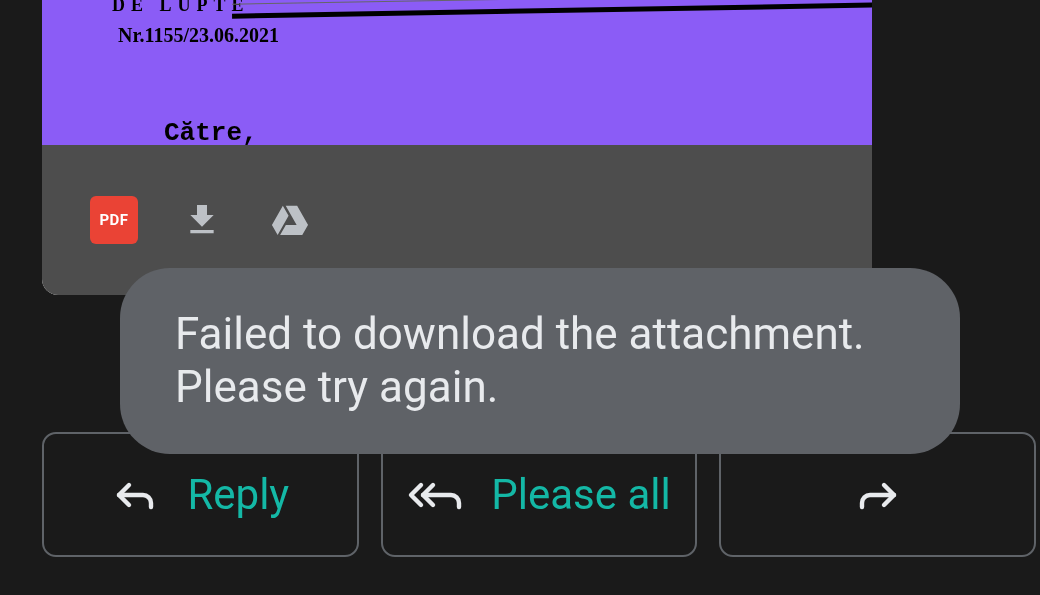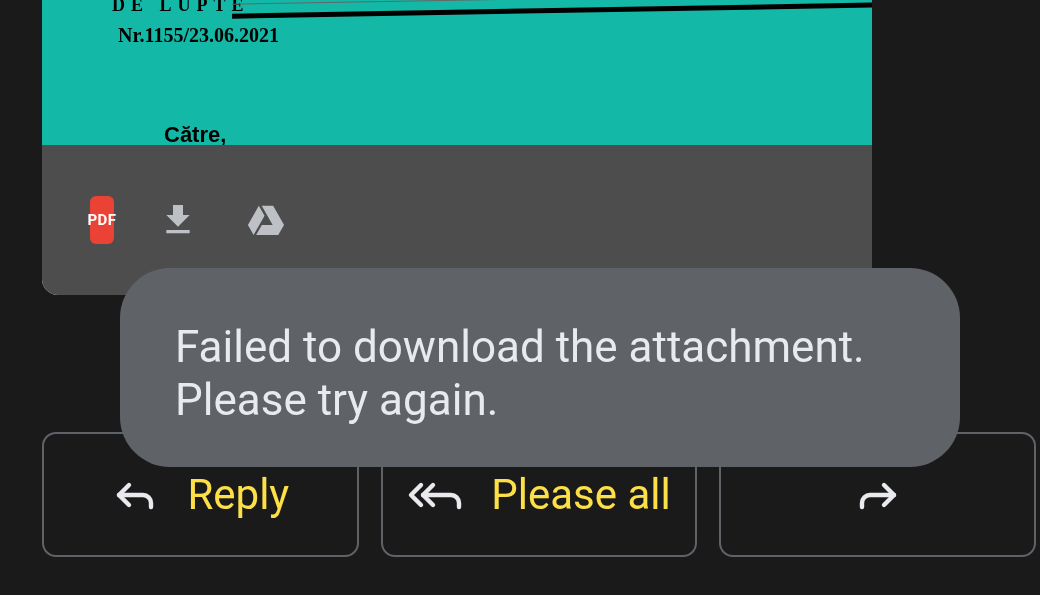--- a/index.html
+++ b/index.html
@@ -17,21 +17,21 @@
       top: 0;
       width: 830px;
       height: 295px;
       background: #fff;
       border-radius: 0 0 16px 16px;
       overflow: hidden;
     }
     .attachment-preview {
       width: 100%;
       height: 145px;
-      background: #14b8a6;
+      background: #8b5cf6;
       position: relative;
       overflow: hidden;
     }
     .preview-text-1 {
       position: absolute;
       top: -5px;
       left: 70px;
       font-family: serif;
       font-weight: bold;
       font-size: 18px;
@@ -62,39 +62,39 @@
       left: 76px;
       font-family: serif;
       font-weight: bold;
       font-size: 20px;
       color: #000;
     }
     .preview-text-3 {
       position: absolute;
       bottom: -3px;
       left: 122px;
-      font-family: Liberation Sans, sans-serif;
-      font-weight: bold;
-      font-size: 22px;
+      font-family: Liberation Mono, monospace;
+      font-weight: bold;
+      font-size: 26px;
       color: #000;
     }
     .attachment-bar {
       position: absolute;
       bottom: 0;
       left: 0;
       right: 0;
       height: 150px;
       background: #4d4d4d;
       display: flex;
       align-items: center;
       padding: 0 30px 0 48px;
       gap: 40px;
     }
     .pdf-icon {
-      width: 24px;
+      width: 48px;
       height: 48px;
       background: #ea4335;
       border-radius: 6px;
       display: flex;
       align-items: center;
       justify-content: center;
       color: #fff;
       font-weight: bold;
       font-size: 15px;
       letter-spacing: 0.5px;
@@ -125,21 +125,20 @@
       background: #5f6267;
       border-radius: 50px;
       padding: 40px 55px;
       z-index: 10;
     }
     .toast-text {
       color: #e8eaed;
       font-size: 44px;
       line-height: 1.2;
       font-weight: 400;
-      margin-top: 13px;
     }
     .action-buttons {
       position: absolute;
       left: 42px;
       top: 432px;
       right: 4px;
       display: flex;
       gap: 22px;
     }
     .action-button {
@@ -148,21 +147,21 @@
       border: 2px solid #5f6368;
       border-radius: 14px;
       background: transparent;
       display: flex;
       align-items: center;
       justify-content: center;
       gap: 28px;
       cursor: pointer;
     }
     .action-button-label {
-      color: #fde047;
+      color: #14b8a6;
       font-size: 42px;
       font-weight: 400;
     }
     .action-icon {
       display: flex;
       align-items: center;
       justify-content: center;
     }
   </style>
 </head>

